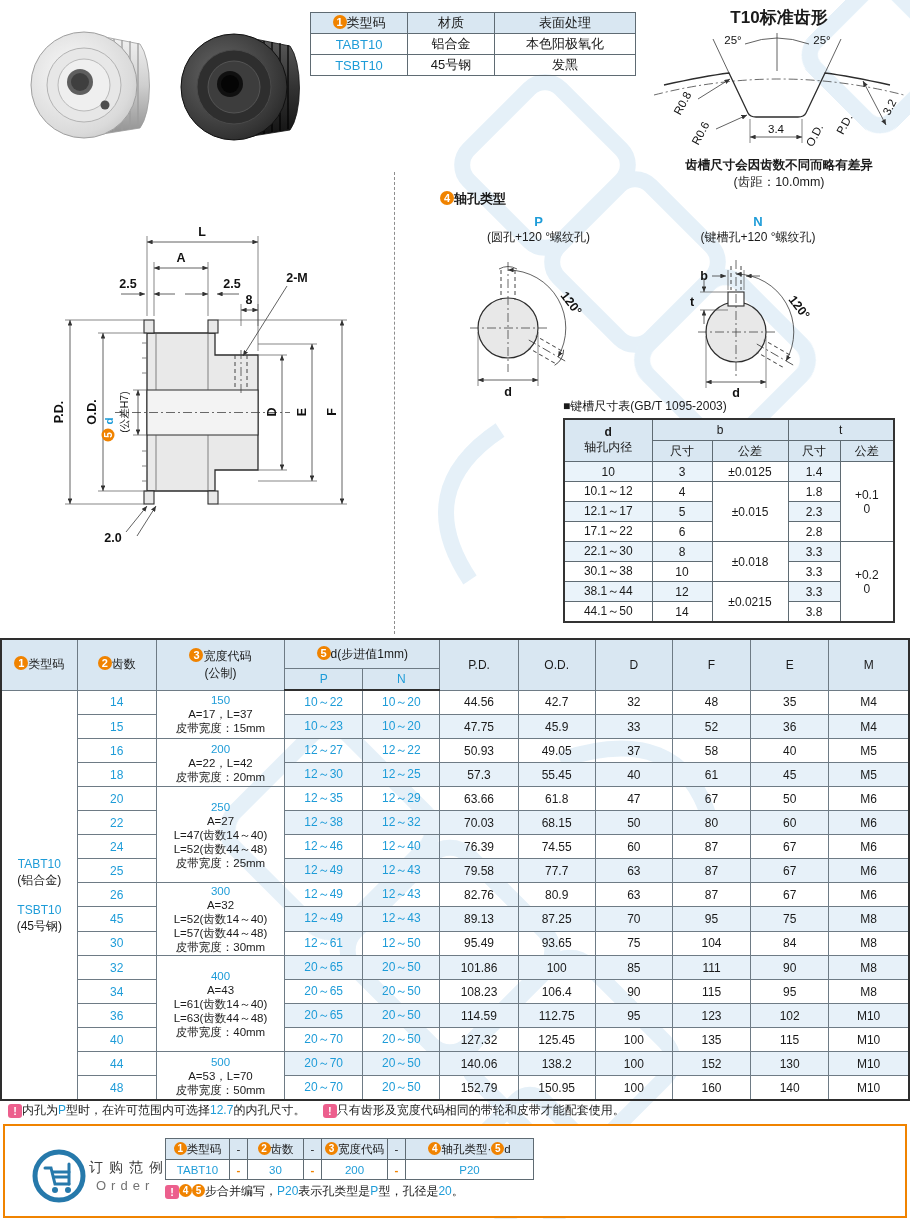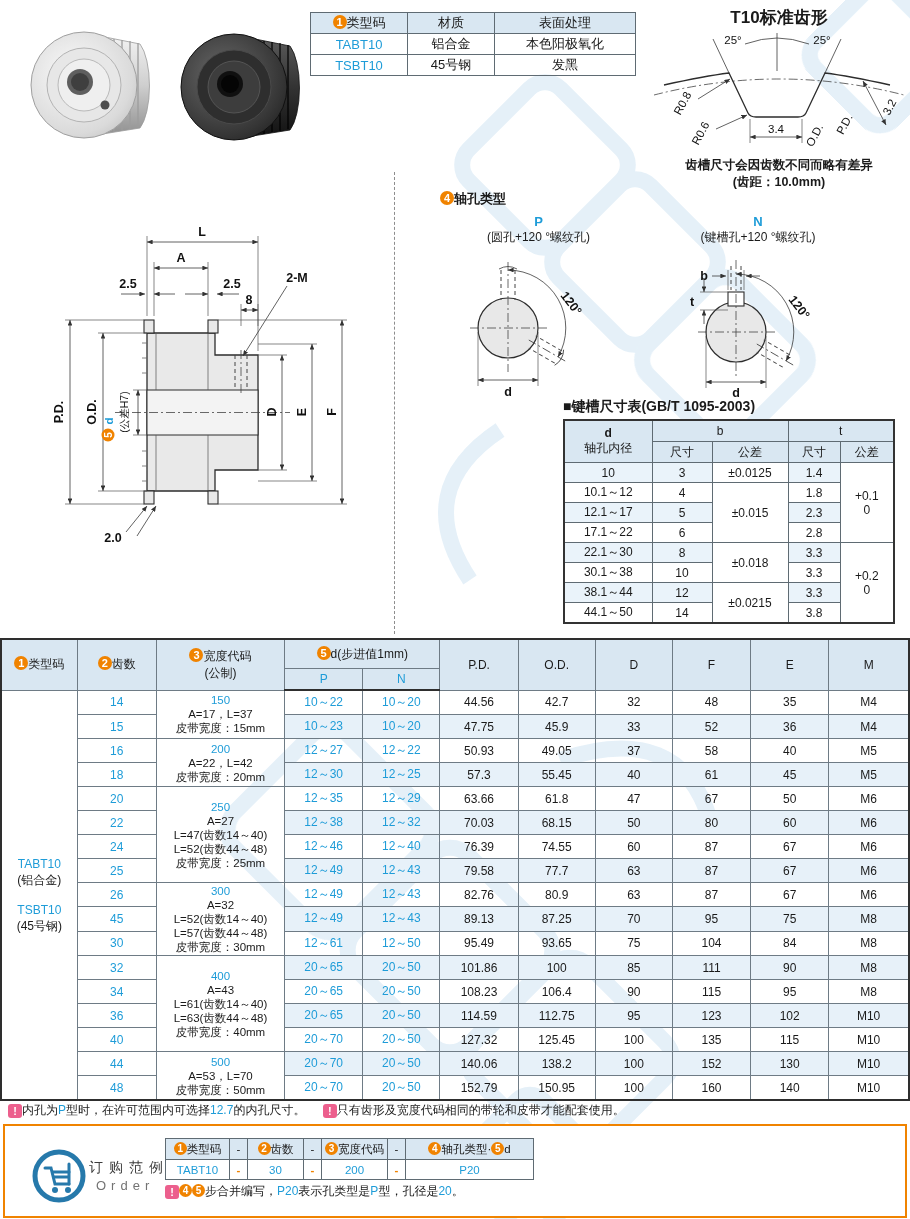--- a/index.html
+++ b/index.html
@@ -15,21 +15,21 @@
          vertical-align:1px;}
   .badge.sm{width:13px;height:13px;line-height:13px;font-size:10px;}
   .note-icon{display:inline-block;width:14px;height:14px;line-height:14px;border-radius:3px;
          background:#ec5f8d;color:#fff;font-size:11px;font-weight:bold;text-align:center;
          vertical-align:-1px;}
   
   table.mat{border-collapse:collapse;font-size:13px;}
   table.mat th,table.mat td{border:1px solid #5f6b73;text-align:center;height:20px;padding:0 6px;}
   table.mat th{background:#d9e7f2;font-weight:normal;}
   
-  .kw-title{font-size:14px;font-weight:bold;margin-bottom:3px;}
+  .kw-title{font-size:12px;font-weight:normal;margin-bottom:3px;}
   table.kw{border-collapse:collapse;font-size:12px;table-layout:fixed;}
   table.kw th,table.kw td{border:1px solid #5f6b73;text-align:center;padding:0;}
   table.kw{border:2px solid #333;}
   table.kw th{background:#d9e7f2;font-weight:normal;height:20px;}
   table.kw td{height:19px;}
   table.kw tr.alt td.strip{background:#eaf3fa;}
   
   table.spec{border-collapse:collapse;table-layout:fixed;font-size:12px;width:910px;
              border:2px solid #2e2e2e;}
   table.spec th,table.spec td{border:1px solid #6e7b85;text-align:center;padding:0 2px;}
@@ -187,21 +187,21 @@
       <line class="ext" x1="100" y1="90" x2="100" y2="114"></line>
         <line class="ext" x1="152" y1="90" x2="152" y2="114"></line>
       <line class="dim" x1="100" y1="108" x2="152" y2="108" marker-start="url(#aw1r)" marker-end="url(#aw1)"></line>
       <text class="lbl" x="126" y="104" text-anchor="middle">3.4</text>
       <text class="lbl" transform="rotate(-62 168 108)" x="168" y="108" text-anchor="middle">O.D.</text>
       <text class="lbl" transform="rotate(-62 198 97)" x="198" y="97" text-anchor="middle">P.D.</text>
       <line class="dim" x1="213" y1="52" x2="236" y2="96" marker-start="url(#aw1r)" marker-end="url(#aw1)"></line>
       <text class="lbl" transform="rotate(-62 243 80)" x="243" y="80" text-anchor="middle">3.2</text>
     </svg>
     <div style="font-size:12.5px;font-weight:600;text-align:center;margin-top:2px;">齿槽尺寸会因齿数不同而略有差异</div>
-    <div style="font-size:12.5px;font-weight:700;text-align:center;">(齿距：10.0mm)</div>
+    <div style="font-size:12.5px;font-weight:400;text-align:center;">(齿距：10.0mm)</div>
   </div>
 
   <div class="abs" style="left:394px;top:172px;height:462px;border-left:1px dashed #8d8d8d;z-index:1;"></div>
 
   <svg class="abs" style="left:25px;top:206px;z-index:1;" width="365" height="350" viewBox="0 0 365 350">
     <defs>
       <marker id="aw2" markerWidth="8" markerHeight="6" refX="7" refY="3" orient="auto">
           <path d="M0,0L7,3L0,6Z" fill="#333"></path>
         </marker>
       <marker id="aw2r" markerWidth="8" markerHeight="6" refX="0" refY="3" orient="auto">

